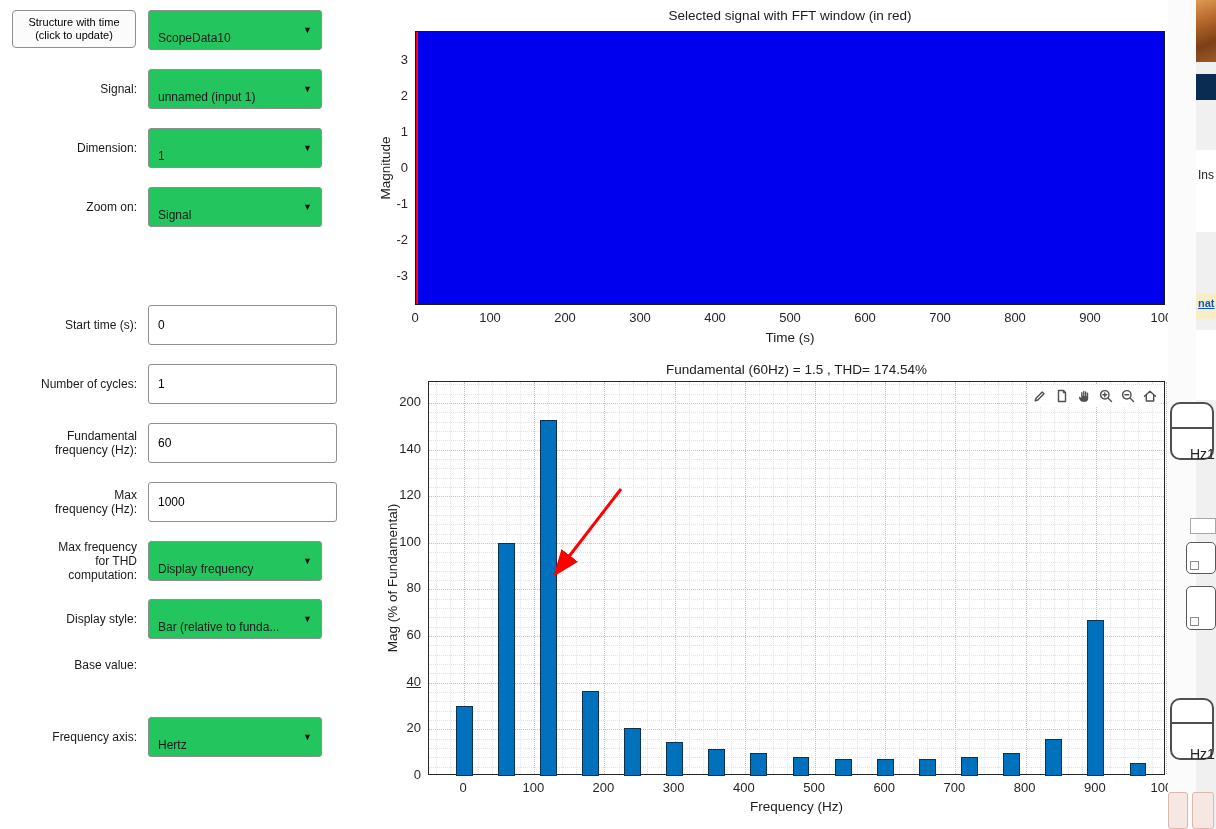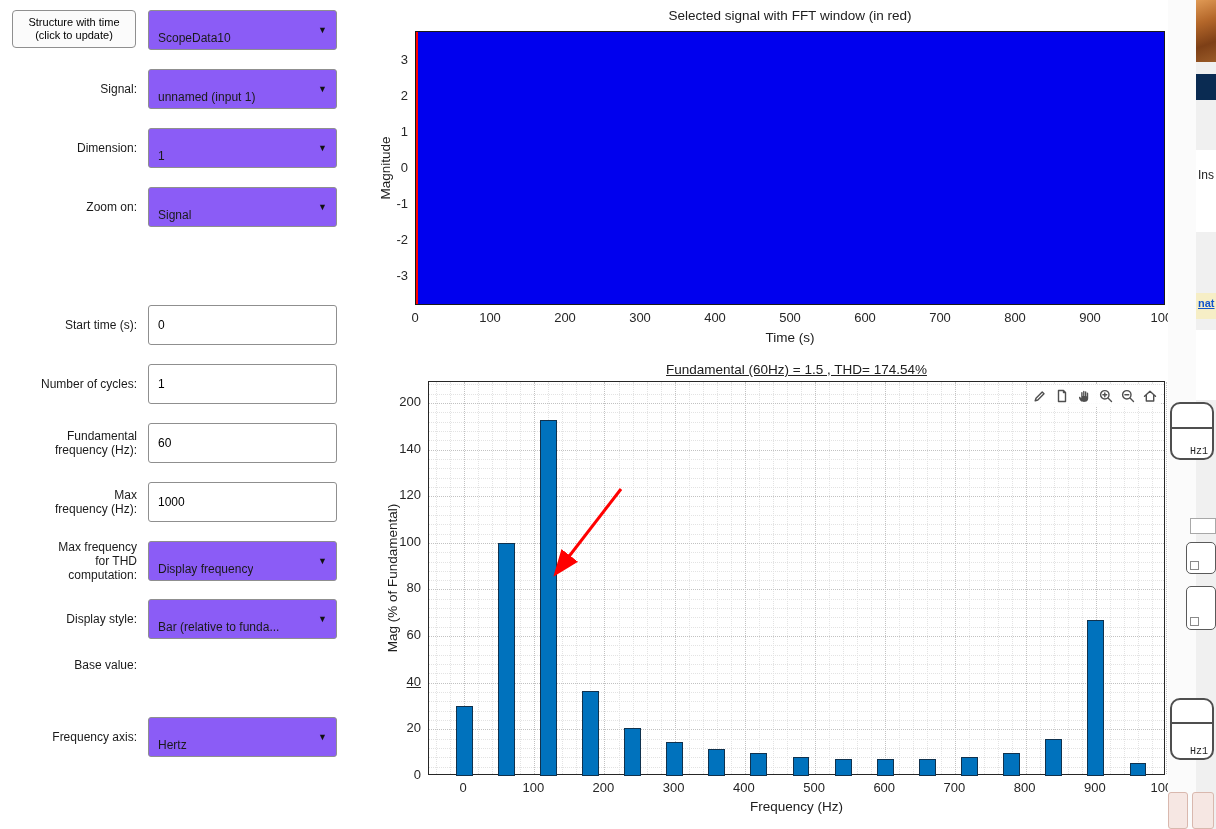--- a/index.html
+++ b/index.html
@@ -20,21 +20,21 @@
     font-size:11px; line-height:13px; text-align:center;
     display:flex; align-items:center; justify-content:center;
     white-space:pre-line; cursor:pointer;
   }
   .row { position:absolute; left:0; display:flex; align-items:center; width:340px; }
   .row-label {
     width:148px; padding-right:11px; text-align:right;
     font-size:12px; line-height:14px; color:#1a1a1a; white-space:pre-line;
   }
   .dropdown {
-    position:relative; width:189px; height:40px; background:#8b5cf6;
+    position:relative; width:174px; height:40px; background:#22c55e;
     border:1px solid #8f8f8f; border-radius:3px;
     display:flex; align-items:center; padding:16px 24px 0 9px;
     font-size:12px; cursor:pointer;
   }
   .dd-text { overflow:hidden; white-space:nowrap; }
   .dd-arrow { position:absolute; right:9px; top:50%; transform:translateY(-50%); font-size:9px; color:#111; }
   .text-input {
     width:189px; height:40px; border:1px solid #8f8f8f; border-radius:3px;
     padding:0 9px; font-size:12px; font-family:inherit; background:#fff; color:#000;
   }
@@ -59,21 +59,21 @@
   .sig-title  { left:415px; top:8px;  width:750px; }
   .sig-plot   { position:absolute; left:415px; top:31px; width:750px; height:274px;
                 background:#0000ee; border:1px solid #1a1a1a; }
   .sig-window-line { position:absolute; left:0px; top:0; width:2px; height:100%; background:#ff0000; }
   .sig-yticks { position:absolute; left:371px; top:31px; width:37px; height:274px; }
   .sig-xticks { left:415px; top:310px; width:750px; }
   .sig-xlabel { left:415px; top:330px; width:750px; }
   .sig-ylabel { left:385px; top:168px; }
 
   
-  .fft-title  { left:428px; top:362px; width:737px;text-decoration:underline; }
+  .fft-title  { left:428px; top:362px; width:737px; }
   .fft-plot   { position:absolute; left:428px; top:381px; width:737px; height:394px;
                 border:1px solid #262626; background:#fff; }
   .fft-yticks { position:absolute; left:381px; top:381px; width:40px; height:394px; }
   .fft-xticks { left:428px; top:780px; width:737px; }
   .fft-xlabel { left:428px; top:799px; width:737px; }
   .fft-ylabel { left:392px; top:578px; }
   .gridh { position:absolute; left:0; width:100%; height:0; border-top:1px dotted #c2c2c2; }
   .gridv { position:absolute; top:0; height:100%; width:0; border-left:1px dotted #c2c2c2; }
   .gridh.minor, .gridv.minor { border-color:#e3e3e3; }
   .bar { position:absolute; border:1px solid #10324e; }
@@ -92,21 +92,21 @@
   .navy    { left:28px; top:74px; width:20px; height:26px; background:#0a2b52; }
   .white1  { left:28px; top:150px; width:20px; height:82px; background:#fff; }
   .white2  { left:28px; top:330px; width:20px; height:70px; background:#fff; }
   .strip-text { left:30px; top:168px; font-size:12px; color:#222; }
   .hl-band { left:28px; top:293px; width:20px; height:26px; background:#f6eec6; }
   .link-frag { position:absolute; left:2px; top:4px; font-size:11px; font-weight:bold;
                color:#1155cc; text-decoration:underline; cursor:pointer; }
   .blk { background:#fff; border:2px solid #4f4f4f; border-radius:10px; }
   .blk-a { left:2px; top:402px; width:44px; height:58px; }
   .blk-a-line { left:4px; top:427px; width:40px; height:0; border-top:2px solid #4f4f4f; }
-  .frag-label { font-size:10px; color:#222;font-family:Liberation Mono, monospace; }
+  .frag-label { font-size:14px; color:#222; }
   .lbl-a { left:22px; top:446px; }
   .smallbox { left:22px; top:518px; width:26px; height:16px; background:#fff; border:1px solid #a8a8a8; }
   .box-b { left:18px; top:542px; width:30px; height:32px; background:#fff; border:1.5px solid #5a5a5a; border-radius:5px; }
   .box-c { left:18px; top:586px; width:30px; height:44px; background:#fff; border:1.5px solid #5a5a5a; border-radius:5px; }
   .inner-sq { position:absolute; left:3px; bottom:3px; width:9px; height:9px; border:1px solid #8a8a8a; background:#fff; }
   .blk-d { left:2px; top:698px; width:44px; height:62px; }
   .blk-d-line { left:4px; top:722px; width:40px; height:0; border-top:2px solid #4f4f4f; }
   .lbl-d { left:22px; top:746px; }
   .pink1 { left:0px;  top:792px; width:20px; height:37px; background:#f6e7e3; border:1px solid #d9b8ae; border-radius:3px; }
   .pink2 { left:24px; top:792px; width:22px; height:37px; background:#f6e7e3; border:1px solid #d9b8ae; border-radius:3px; }

